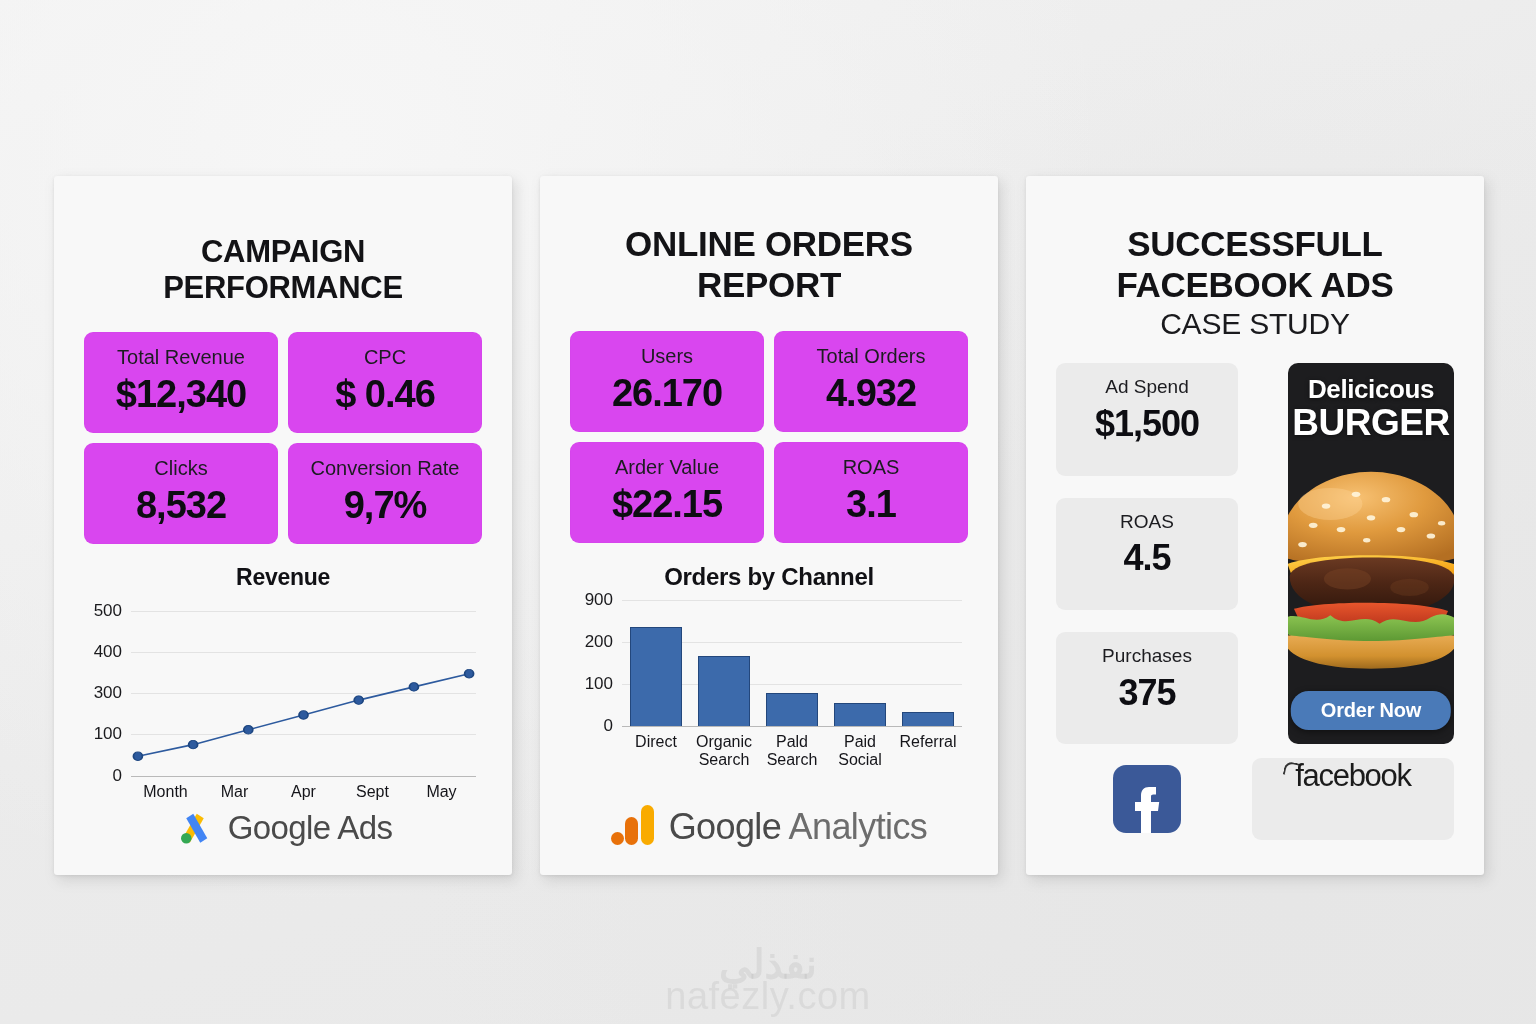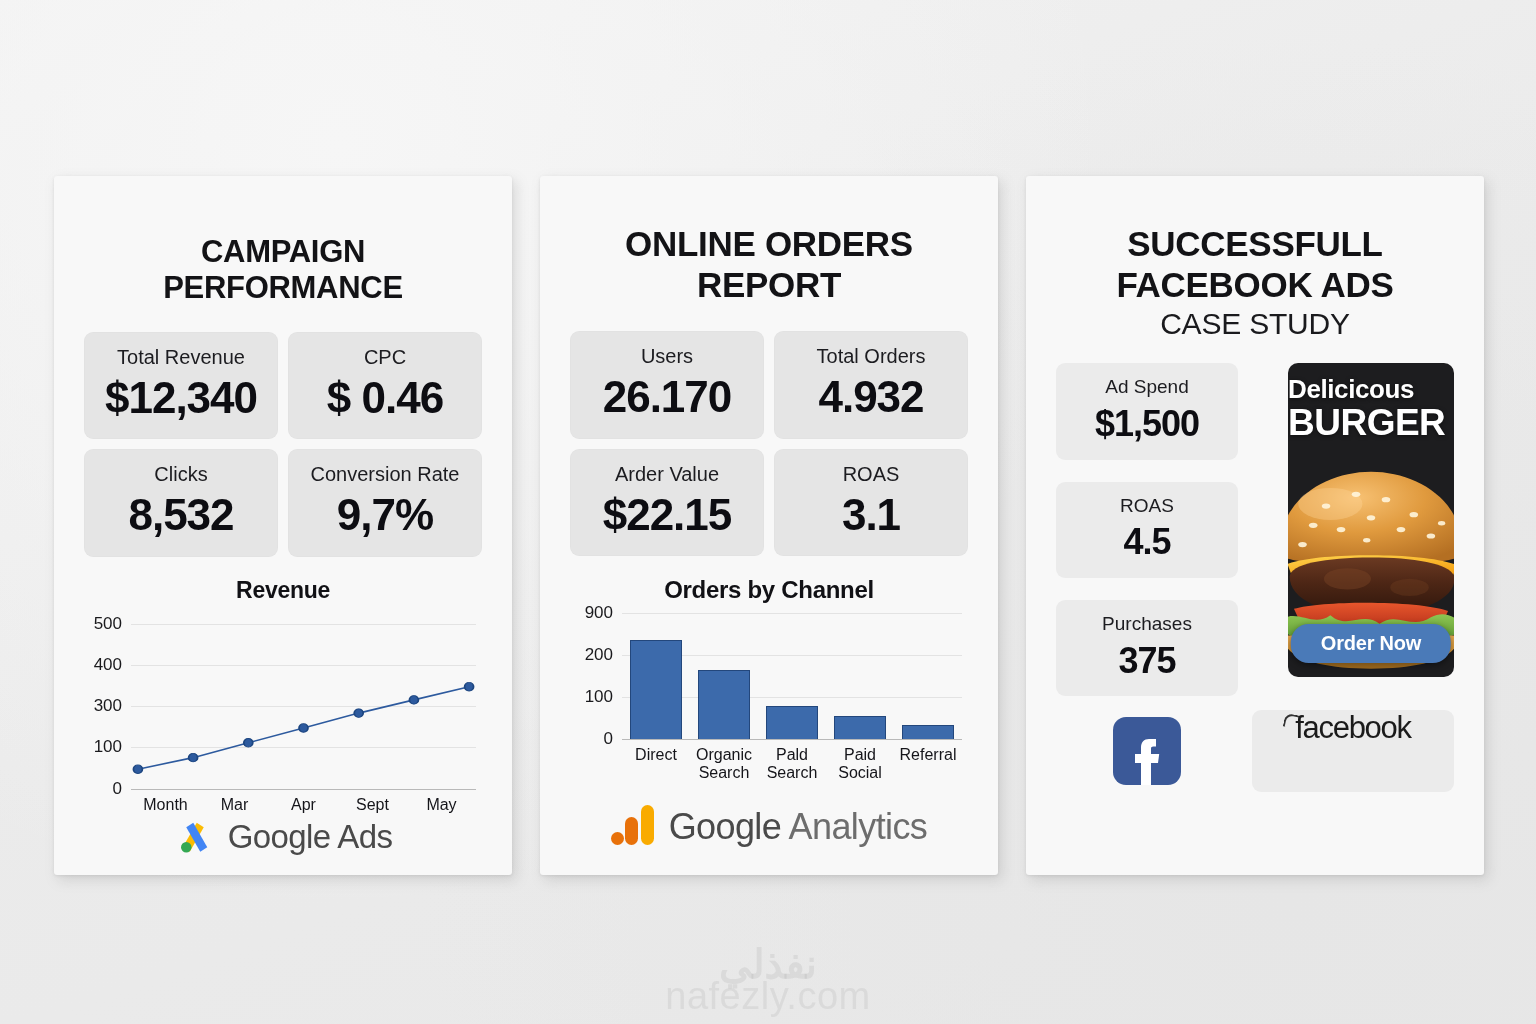--- a/index.html
+++ b/index.html
@@ -86,34 +86,34 @@
   }
 
   
   .kpi-grid {
     display: grid;
     grid-template-columns: 1fr 1fr;
     gap: 10px;
     margin-top: 26px;
   }
   .kpi {
-    background: #e5e5e5;
+    background: #d946ef;
     border-radius: 9px;
     padding: 13px 6px 17px 6px;
     text-align: center;
     box-shadow: inset 0 0 0 1px rgba(0,0,0,0.012);
   }
   .kpi-label {
     font-size: 20px;
     font-weight: 400;
     color: #1c1c20;
     line-height: 1.2;
   }
   .kpi-value {
-    font-size: 44px;
+    font-size: 38px;
     font-weight: 700;
     color: #0d0d12;
     letter-spacing: -1px;
     margin-top: 5px;
     line-height: 1.1;
   }
 
   
   .chart-block { margin-top: 20px; flex: 1; display: flex; flex-direction: column; }
   .chart-title {
@@ -201,23 +201,23 @@
   .c3-kpi .kpi-value { font-size: 36px; }
 
   .ad-creative {
     flex: 1;
     background: #1d1d1f;
     border-radius: 10px;
     position: relative;
     overflow: hidden;
     display: flex;
     flex-direction: column;
-    align-items: flex-start;
+    align-items: center;
     padding-top: 13px;
-    height: 314px;
+    height: 381px;
     margin-left: 36px;
   }
   .ad-line1 {
     color: #ffffff; font-size: 26px; font-weight: 700; letter-spacing: -0.4px;
     line-height: 1; text-shadow: 0 1px 4px rgba(0,0,0,0.5);
   }
   .ad-line2 {
     color: #ffffff; font-size: 37px; font-weight: 800; letter-spacing: -0.5px;
     line-height: 1.1; margin-top: 1px; text-shadow: 0 1px 4px rgba(0,0,0,0.5);
   }

